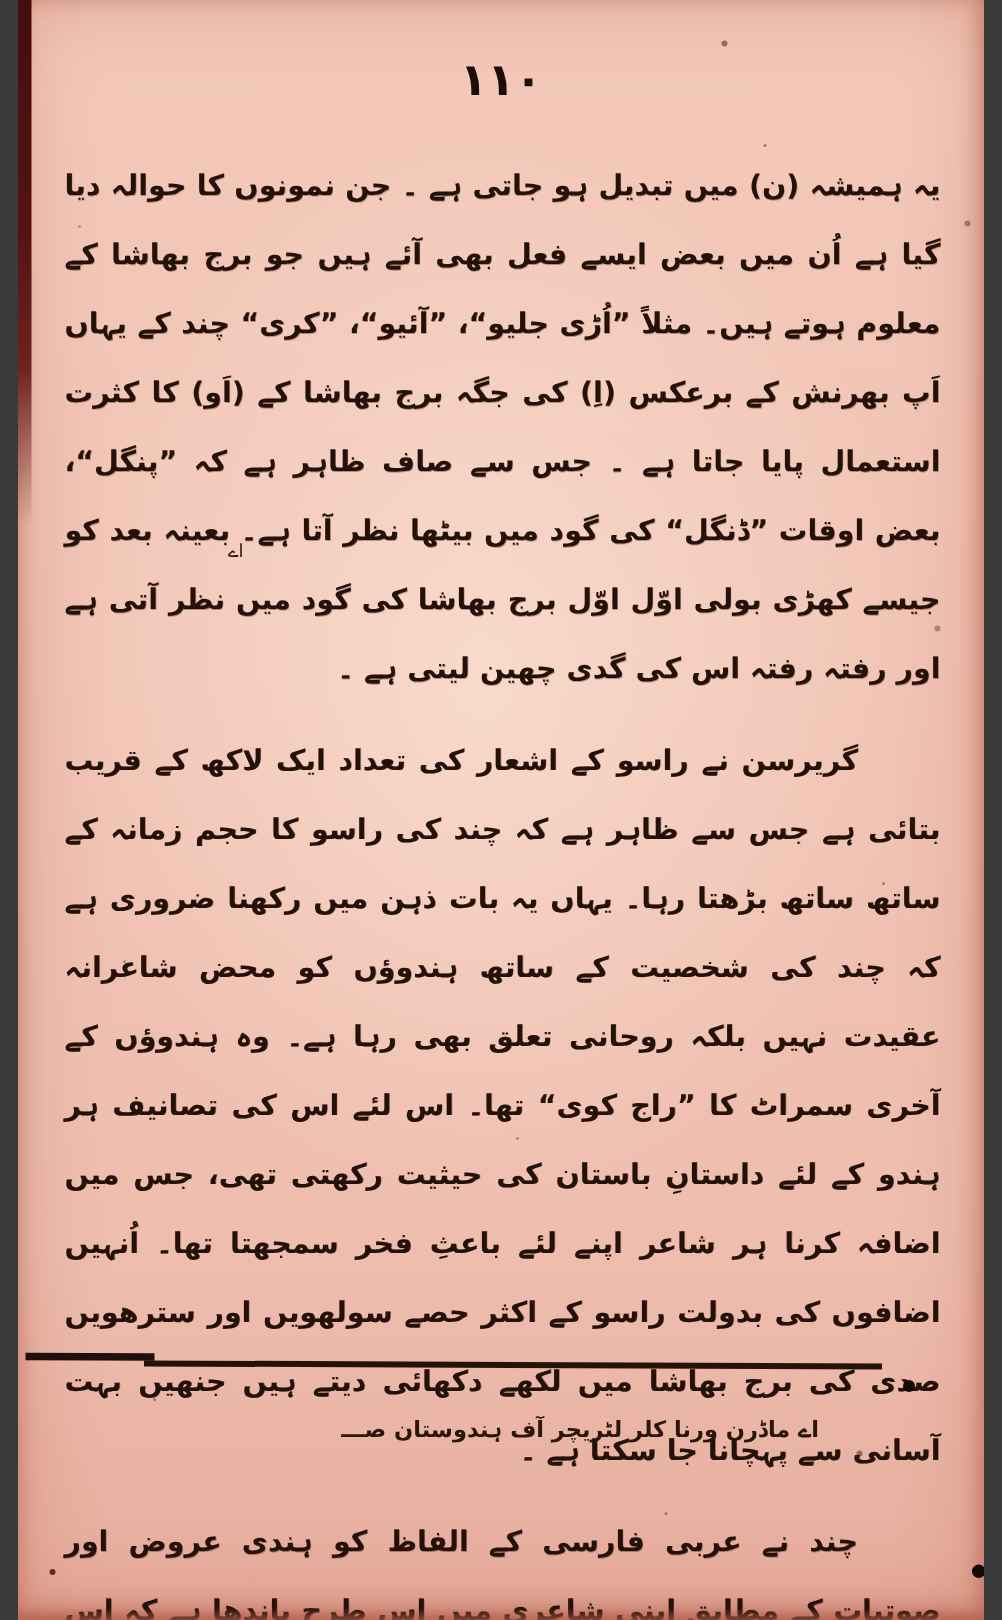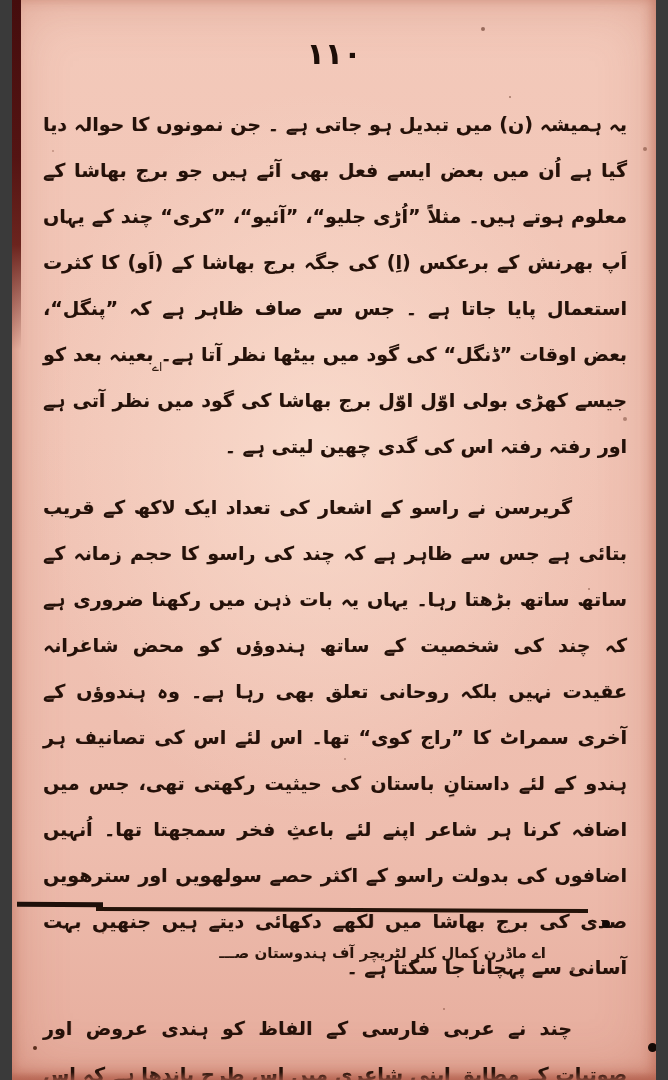--- a/index.html
+++ b/index.html
@@ -141,21 +141,21 @@
     <p>یہ ہمیشہ (ن) میں تبدیل ہو جاتی ہے ۔ جن نمونوں کا حوالہ دیا گیا ہے اُن میں بعض ایسے فعل بھی آئے ہیں جو برج بھاشا کے معلوم ہوتے ہیں۔ مثلاً ”اُڑی جلیو“، ”آئیو“، ”کری“ چند کے یہاں اَپ بھرنش کے برعکس (اِ) کی جگہ برج بھاشا کے (اَو) کا کثرت استعمال پایا جاتا ہے ۔ جس سے صاف ظاہر ہے کہ ”پنگل“، بعض اوقات ”ڈنگل“ کی گود میں بیٹھا نظر آتا ہے۔ بعینہ بعد کو جیسے کھڑی بولی اوّل اوّل برج بھاشا کی گود میں نظر آتی ہے اور رفتہ رفتہ اس کی گدی چھین لیتی ہے ۔</p>
     <p class="indent">گریرسن نے راسو کے اشعار کی تعداد ایک لاکھ کے قریب بتائی ہے جس سے ظاہر ہے کہ چند کی راسو کا حجم زمانہ کے ساتھ ساتھ بڑھتا رہا۔ یہاں یہ بات ذہن میں رکھنا ضروری ہے کہ چند کی شخصیت کے ساتھ ہندوؤں کو محض شاعرانہ عقیدت نہیں بلکہ روحانی تعلق بھی رہا ہے۔ وہ ہندوؤں کے آخری سمراٹ کا ”راج کوی“ تھا۔ اس لئے اس کی تصانیف ہر ہندو کے لئے داستانِ باستان کی حیثیت رکھتی تھی، جس میں اضافہ کرنا ہر شاعر اپنے لئے باعثِ فخر سمجھتا تھا۔ اُنہیں اضافوں کی بدولت راسو کے اکثر حصے سولھویں اور سترھویں صدی کی برج بھاشا میں لکھے دکھائی دیتے ہیں جنھیں بہت آسانی سے پہچانا جا سکتا ہے ۔</p>
     <p class="indent">چند نے عربی فارسی کے الفاظ کو ہندی عروض اور صوتیات کے مطابق اپنی شاعری میں اس طرح باندھا ہے کہ اس کا جواز نہ تو پراکرت میں ملتا ہے ۔ اور نہ اَپ بھرنش میں ۔ اس سے صاف ظاہر ہے کہ اس وقت کی زبان ایک خاص ڈول اختیار کر رہی تھی۔ جس میں راجستھانی لب و لہجہ کو امتیاز حاصل تھا۔ مثلاً سلیم کو (سلّم) کمال کو (کمّال) عربی کو (عربّی)</p>
   </div>
 
   <span class="footnote-ref">اے</span>
 
   <div class="footnote-rule-a"></div>
   <div class="footnote-rule-b"></div>
 
-  <div class="footnote">اے ماڈرن کمال کلر لٹریچر آف ہندوستان صـــ</div>
+  <div class="footnote">اے ماڈرن ورنا کلر لٹریچر آف ہندوستان صـــ</div>
 
   <span class="dot dot-mid-right"></span>
   <span class="dot dot-bottom-right"></span>
   <span class="dot dot-bottom-left"></span>
   <span class="specks"></span>
 
   <div class="edge-strip-bottom"></div>
 </div>
 
 </body></html>

